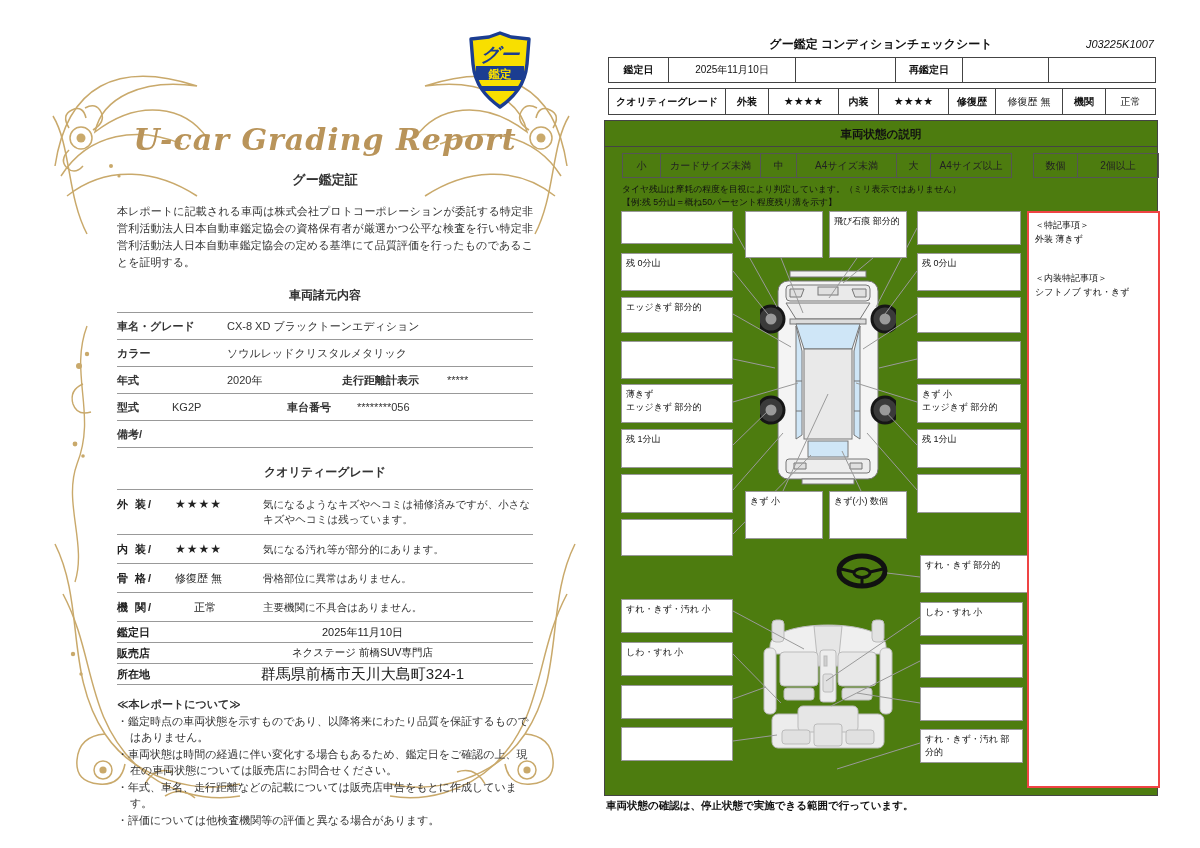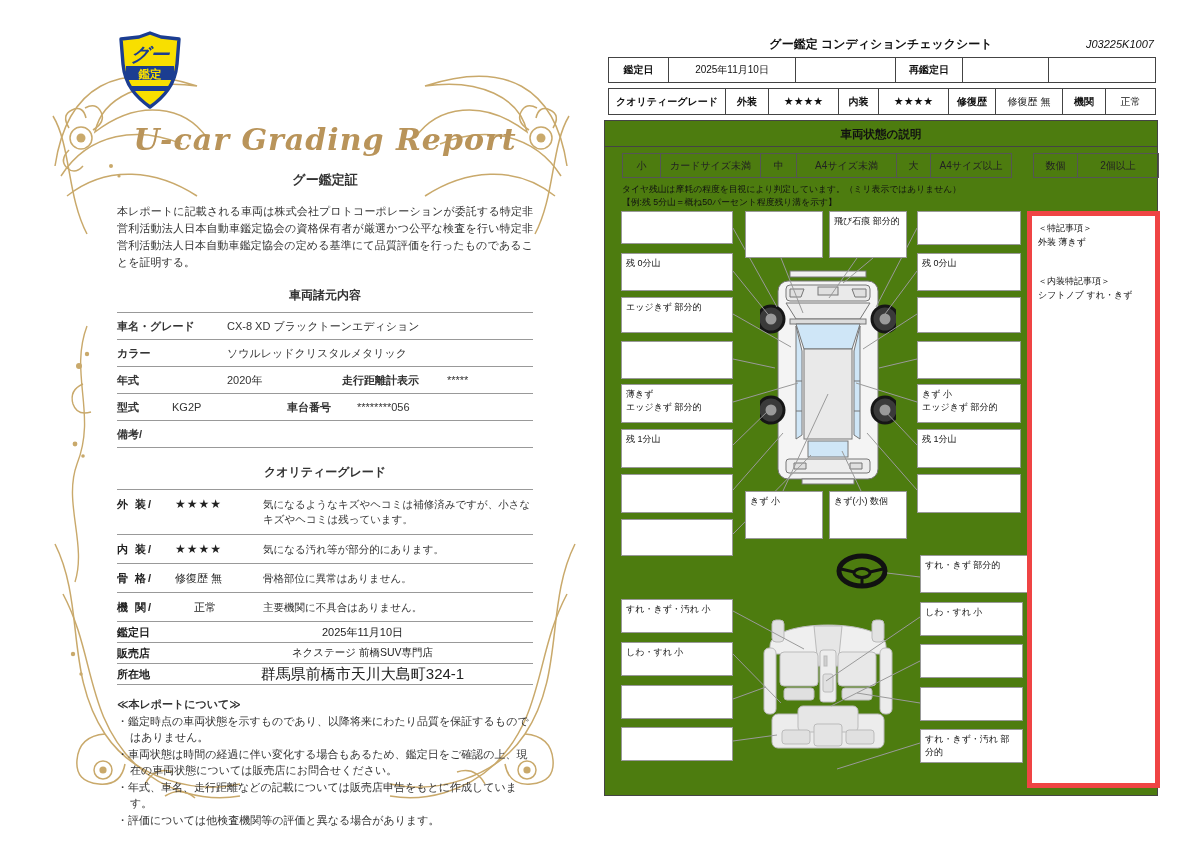--- a/index.html
+++ b/index.html
@@ -5,21 +5,21 @@
   * { margin:0; padding:0; box-sizing:border-box; }
   html,body { background:#ffffff; }
   body { width:1200px; height:848px; position:relative; overflow:hidden;
          font-family:"Liberation Sans","DejaVu Sans",sans-serif; color:#222; }
   .page { position:absolute; inset:0; }
 
   
   .certificate { position:absolute; left:55px; top:24px; width:505px; height:810px; }
   .cert-content { position:relative; margin-left:62px; width:416px; z-index:2; }
   .ornament { position:absolute; z-index:1; pointer-events:none; }
-  .badge-wrap { text-align:left; margin-top:6px; }
+  .badge-wrap { text-align:right; margin-top:6px; }
   .cert-title { text-align:center; font-family:"DejaVu Serif",serif; font-style:italic; font-weight:700;
                 font-size:30px; color:#b9945a; letter-spacing:1px; margin-top:8px; }
   .cert-sub { text-align:center; font-size:13px; font-weight:700; margin-top:14px; color:#333; }
   .cert-intro { font-size:11px; line-height:1.55; margin-top:14px; color:#333; text-align:justify; }
   .sec-title { text-align:center; font-size:12px; font-weight:700; margin-top:16px; color:#333; }
   .spec-table { margin-top:8px; border-bottom:1px solid #999; }
   .spec-row { display:flex; align-items:center; border-top:1px solid #999; min-height:27px; font-size:11px; padding:4px 0; }
   .spec-row .lbl { font-weight:700; color:#333; }
   .spec-row .val { color:#333; }
   .grade-table { margin-top:8px; border-bottom:1px solid #999; }
@@ -56,21 +56,21 @@
                      border-bottom:1px solid #444; color:#111; }
   .legend { position:absolute; display:flex; border:1px solid #555; height:25px; }
   .legend .cell { border-right:1px solid #555; display:flex; align-items:center; justify-content:center;
                   font-size:10px; padding:0 2px; }
   .legend .cell:last-child { border-right:none; }
   .tire-note { position:absolute; left:17px; top:62px; font-size:8.8px; line-height:1.5; color:#111; }
   .co { position:absolute; border:1px solid #999; background:#fff; font-size:9px; line-height:1.45;
         padding:3px 4px; color:#111; white-space:pre-line; z-index:3; }
   .leader-svg { position:absolute; left:0; top:0; width:554px; height:676px; z-index:2; pointer-events:none; }
   .diagram-svg { position:absolute; z-index:1; }
-  .notes-box { position:absolute; left:422px; top:90px; width:133px; height:577px; border:5px solid #ef4444;
+  .notes-box { position:absolute; left:422px; top:90px; width:133px; height:577px; border:2px solid #ef4444;
                background:#fff; padding:6px 6px; font-size:9px; line-height:1.5; color:#111; z-index:3; }
   .notes-gap { height:26px; }
   .cs-footer { position:absolute; left:6px; top:799px; font-size:10.5px; font-weight:700; color:#111; }
 </style>
 </head>
 <body>
 
 <div class="page">
 
   <div class="certificate">
@@ -438,14 +438,15 @@
 
       <div class="notes-box">
         <div>＜特記事項＞</div>
         <div>外装 薄きず</div>
         <div class="notes-gap"></div>
         <div>＜内装特記事項＞</div>
         <div>シフトノブ すれ・きず</div>
       </div>
     </div>
 
+    <div class="cs-footer">車両状態の確認は、停止状態で実施できる範囲で行っています。</div>
   </div>
 </div>
 
 </body></html>

